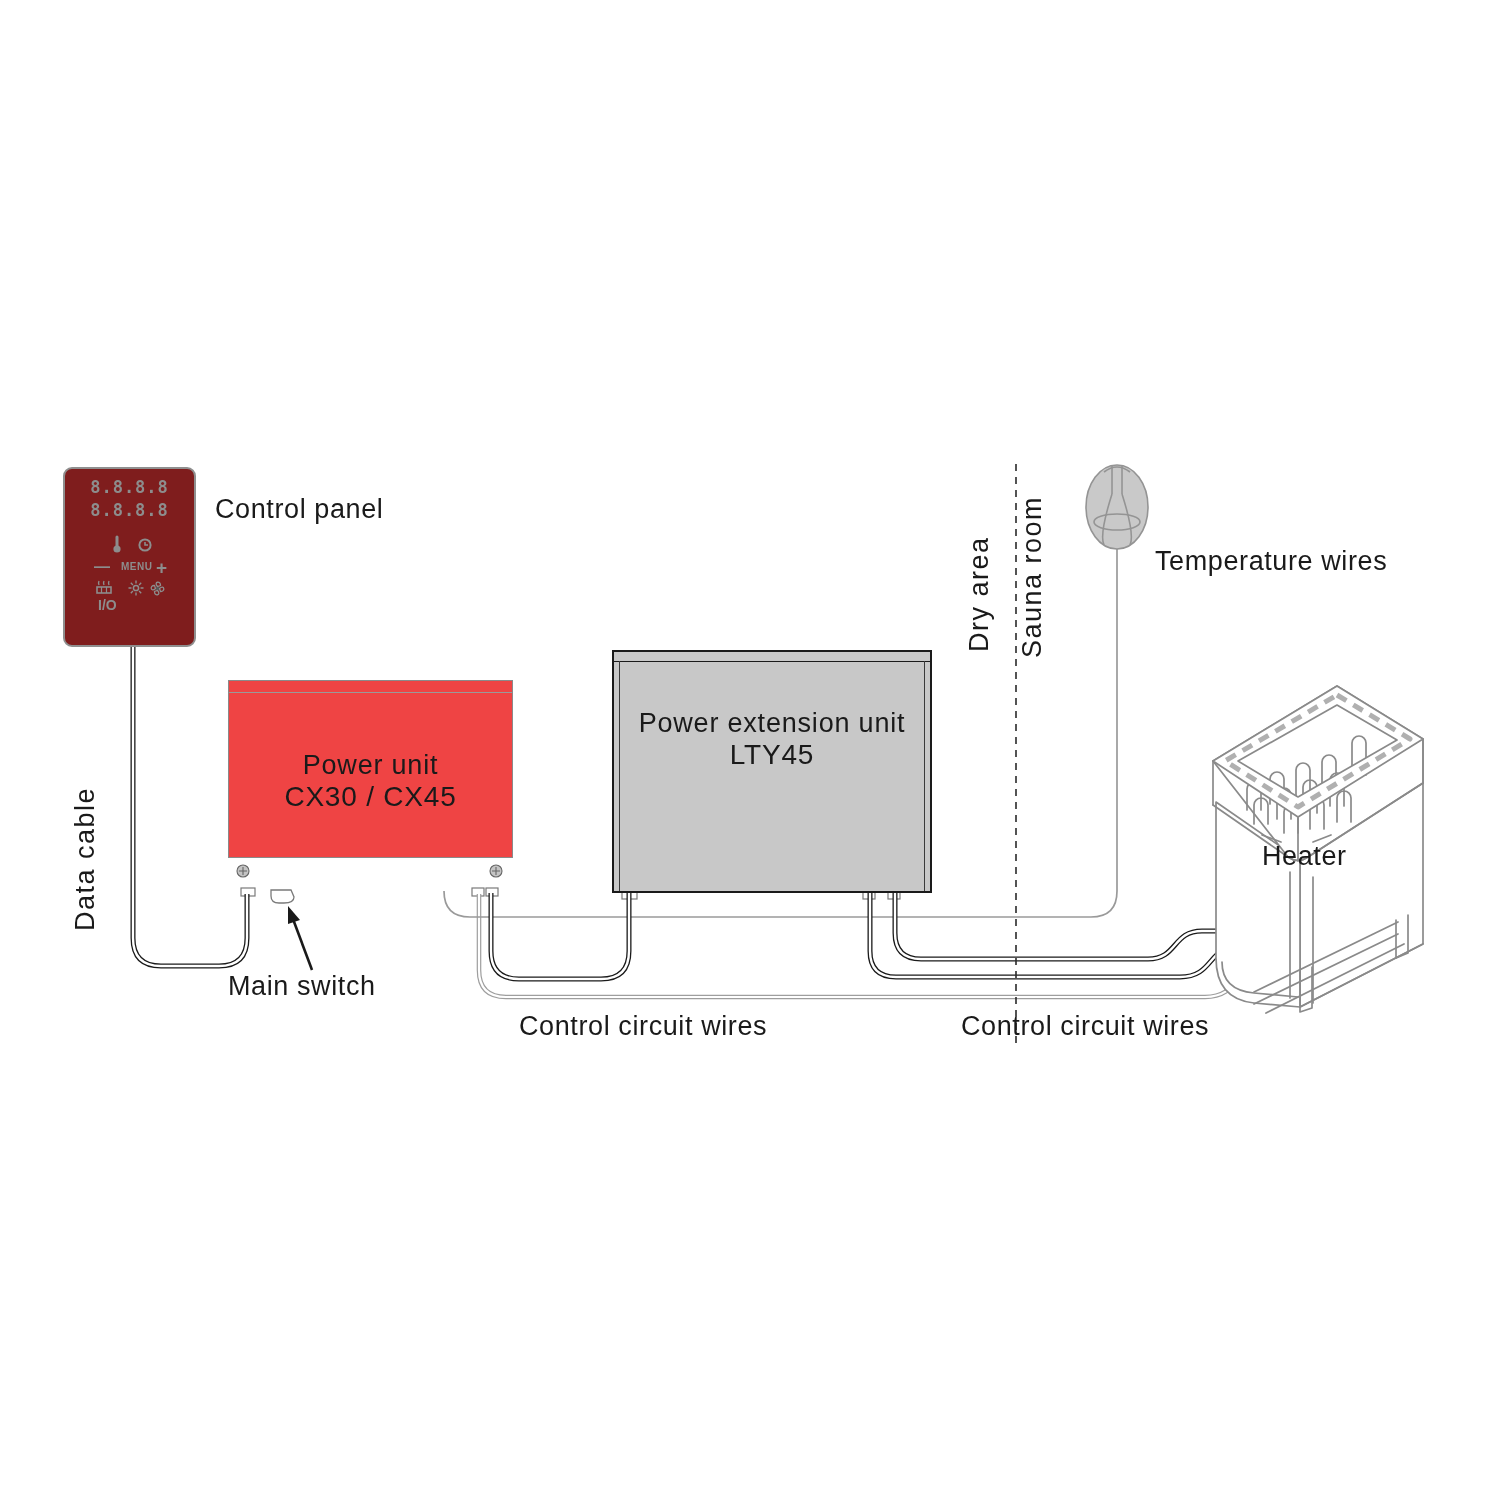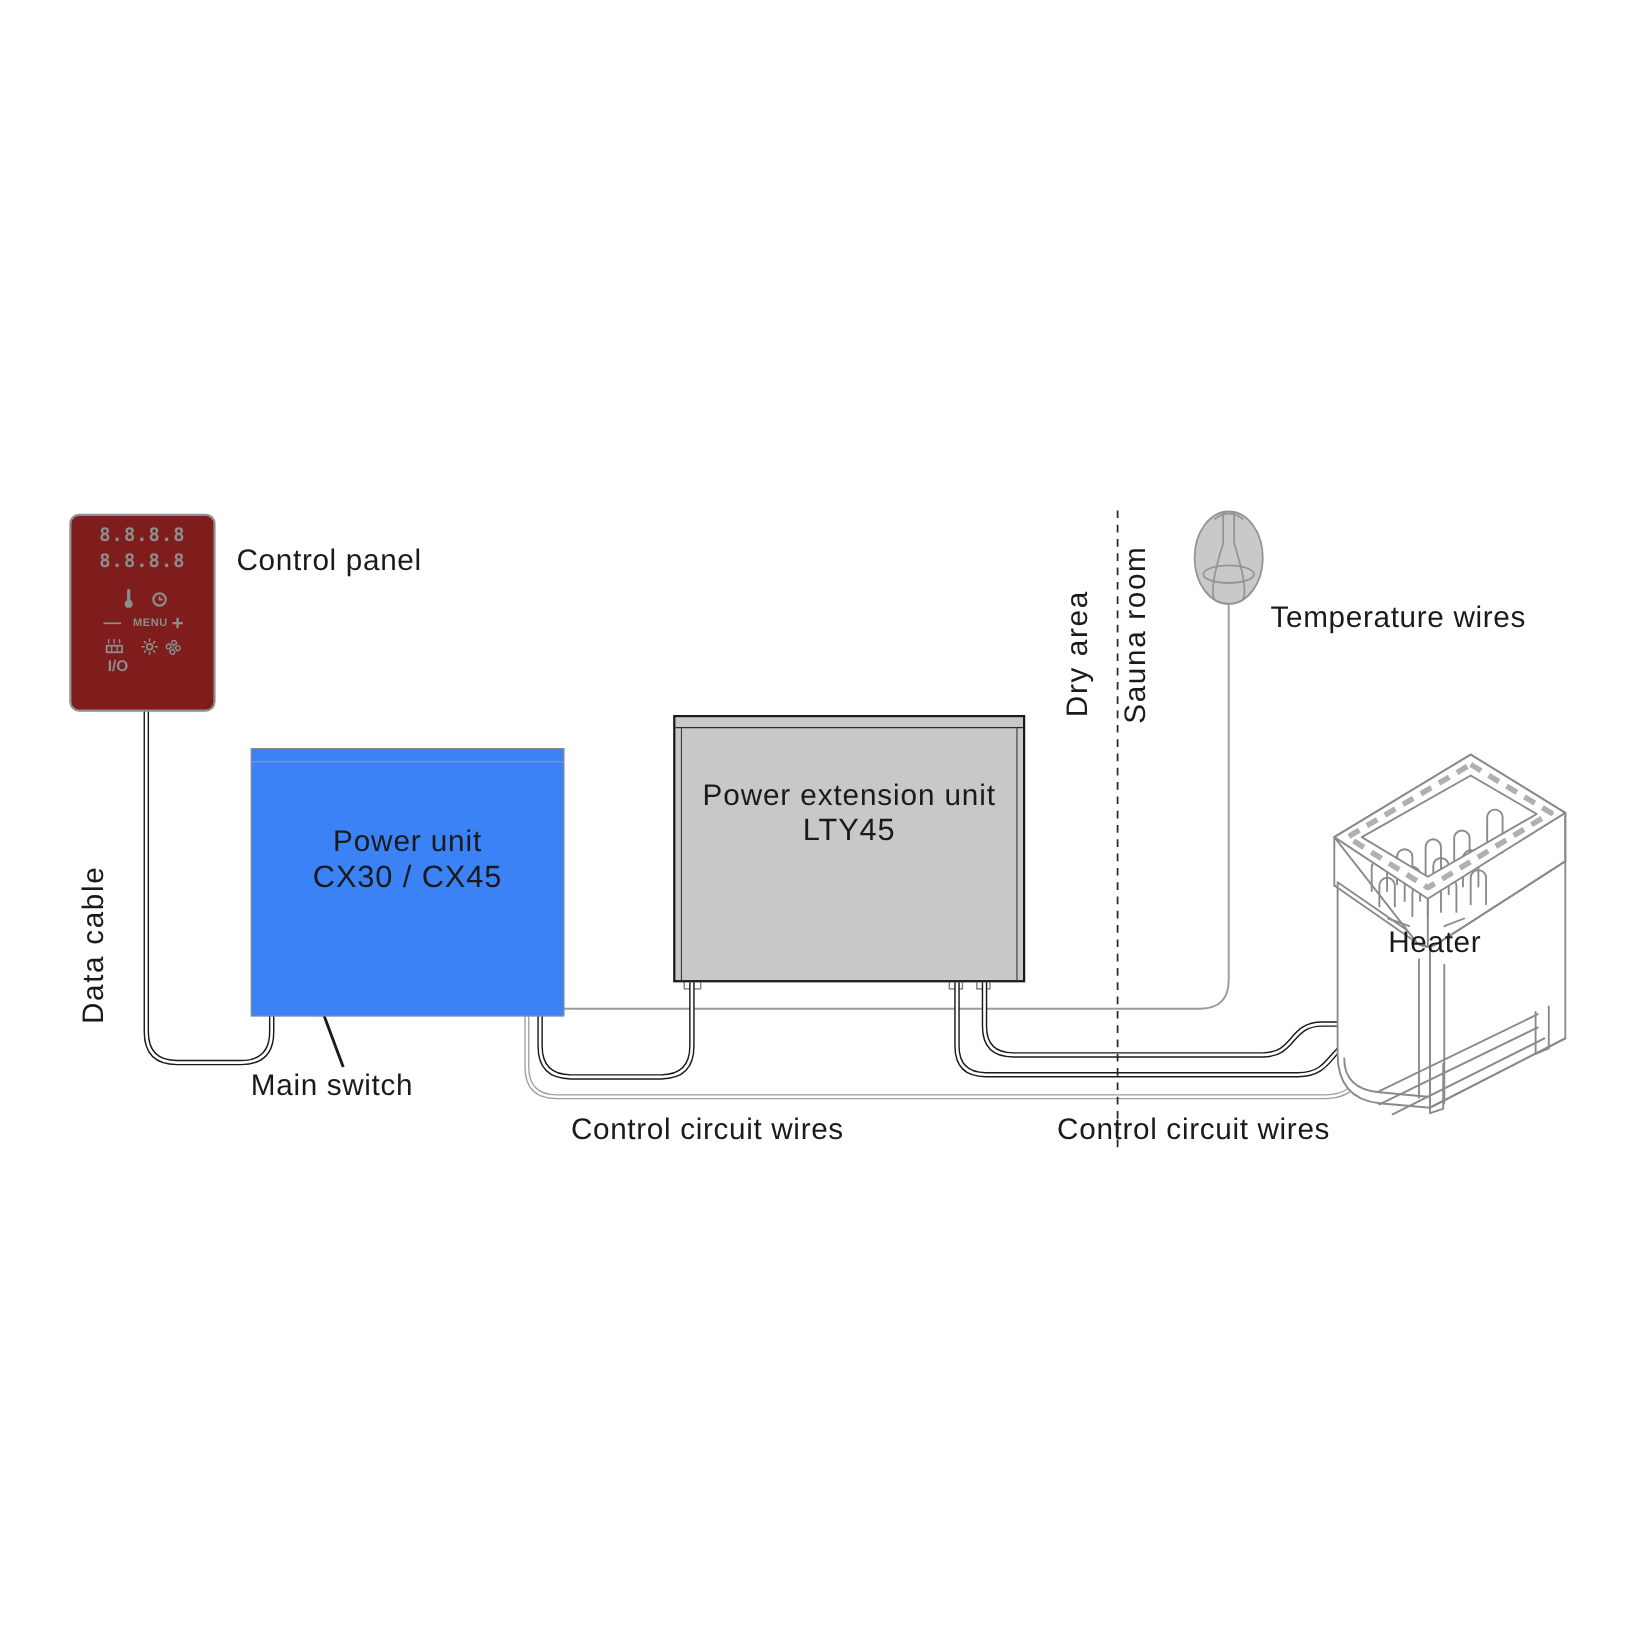--- a/index.html
+++ b/index.html
@@ -24,22 +24,22 @@
     color:#8d8d8d;letter-spacing:1px;font-weight:bold;
   }
   .cp-ic{position:absolute;}
   .cp-txt{position:absolute;color:#8d8d8d;font-weight:bold;}
   .menu-t{font-size:10px;letter-spacing:0.5px;}
   .pm{font-size:16px;line-height:1;}
   .io-t{font-size:14px;letter-spacing:0;}
   
   .box{position:absolute;box-sizing:border-box;z-index:2;display:flex;flex-direction:column;align-items:center;}
   .punit{
-    left:228px;top:680px;width:285px;height:244px;
-    background:#3b82f6;border:1.5px solid #8a8a8a;
+    left:228px;top:680px;width:285px;height:178px;
+    background:#ef4444;border:1.5px solid #8a8a8a;
   }
   .punit .band{width:100%;height:11px;border-bottom:1.2px solid #9a9a9a;}
   .eunit{
     left:612px;top:650px;width:320px;height:243px;
     background:#c8c8c8;border:2px solid #1a1a1a;
   }
   .eunit .band{width:100%;height:9px;border-bottom:1.5px solid #1a1a1a;}
   .flange{position:absolute;top:9px;bottom:0;width:0;border-left:1px solid #3a3a3a;}
   .bx-l1{font-size:27px;letter-spacing:0.8px;}
   .bx-l2{font-size:28px;letter-spacing:0.8px;}

